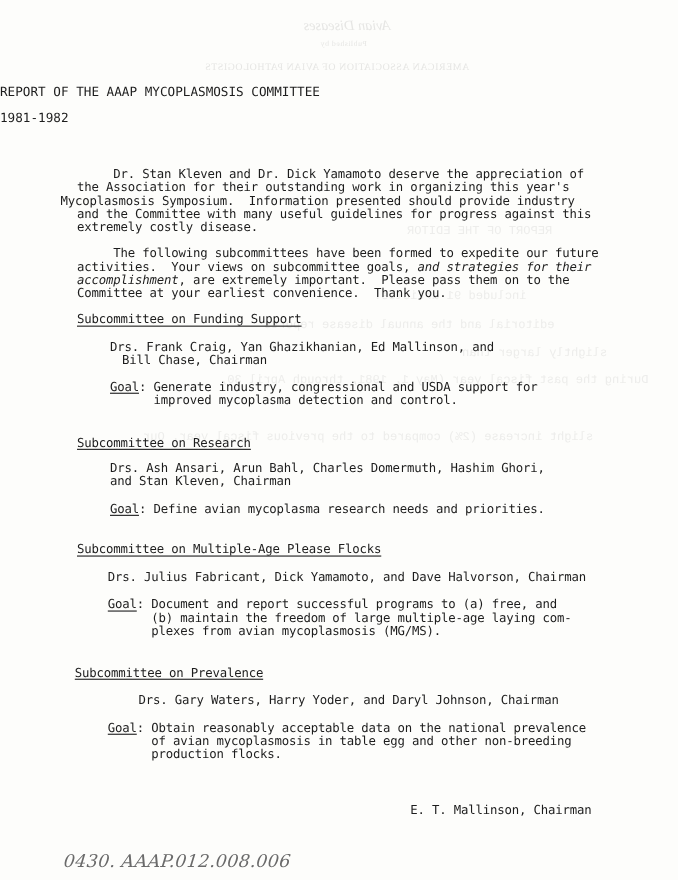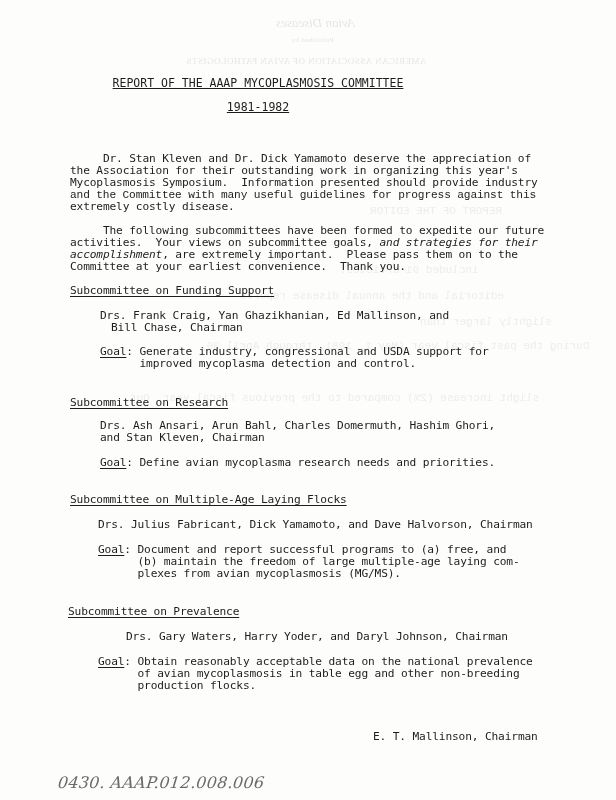--- a/index.html
+++ b/index.html
@@ -5,21 +5,21 @@
   html, body { margin: 0; padding: 0; }
   body {
     width: 616px; height: 800px; background: #fdfdfb; position: relative; overflow: hidden;
     font-family: "DejaVu Sans Mono", "Liberation Mono", monospace; color: #1d1d1d;
   }
   .ghost { position: absolute; color: #e6e6e4; font-family: "Liberation Serif", serif; white-space: nowrap; transform: scaleX(-1); }
   .ghost.script { font-style: italic; font-size: 13px; }
   .ghost.small { font-size: 7px; letter-spacing: 0.5px; }
   .ghost.body { font-family: "Liberation Mono", monospace; font-size: 11px; color: #ededeb; }
   .line { position: absolute; font-size: 11.2px; line-height: 12px; white-space: pre; letter-spacing: -0.15px; }
-  .title { position: absolute; left: 0; width: 516px; text-align: center; font-size: 11.5px; white-space: pre; text-decoration: underline; }
+  .title { position: absolute; left: 0; width: 516px; font-size: 11.5px; white-space: pre; }
   .u { text-decoration: underline; text-underline-offset: 2px; }
   .it { font-style: italic; font-family: "DejaVu Sans Mono", monospace; }
   .hand {
     position: absolute; left: 58px; top: 773px; font-family: "DejaVu Serif", serif; font-style: italic;
     font-size: 16px; color: #6a6a6a; letter-spacing: 0.3px; transform: skewX(-6deg);
   }
 </style>
 </head>
 <body>
 
@@ -32,22 +32,22 @@
 <div class="ghost body" style="left:420px;top:316px;">slightly larger than</div>
 <div class="ghost body" style="left:200px;top:340px;">During the past fiscal year (May 1, 1981, through April 30,</div>
 <div class="ghost body" style="left:130px;top:392px;">slight increase (2%) compared to the previous fiscal year. Our</div>
 
 <div class="title" style="top:76px;">REPORT OF THE AAAP MYCOPLASMOSIS COMMITTEE</div>
 <div class="title" style="top:100px;">1981-1982</div>
 
 <div>
   <div class="line" style="left:70px;top:153px;text-align:right;">     Dr. Stan Kleven and Dr. Dick Yamamoto deserve the appreciation of</div>
   <div class="line" style="left:70px;top:165px;">the Association for their outstanding work in organizing this year's</div>
-  <div class="line" style="left:70px;top:177px;">Mycoplasmosis Symposium.  Information presented should provide industry</div>
-  <div class="line" style="left:70px;top:189px;font-family:Liberation Mono, monospace;">and the Committee with many useful guidelines for progress against this</div>
+  <div class="line" style="left:55px;top:177px;">Mycoplasmosis Symposium.  Information presented should provide industry</div>
+  <div class="line" style="left:70px;top:189px;">and the Committee with many useful guidelines for progress against this</div>
   <div class="line" style="left:70px;top:201px;">extremely costly disease.</div>
 </div>
 
 <div>
   <div class="line" style="left:70px;top:225px;">     The following subcommittees have been formed to expedite our future</div>
   <div class="line" style="left:70px;top:237px;"><span>activities.  Your views on subcommittee goals, </span><span class="it">and strategies for their</span></div>
   <div class="line" style="left:70px;top:249px;"><span class="it">accomplishment</span><span>, are extremely important.  Please pass them on to the</span></div>
   <div class="line" style="left:70px;top:261px;">Committee at your earliest convenience.  Thank you.</div>
 </div>
 
@@ -60,21 +60,21 @@
 </div>
 
 <div>
   <div class="line u" style="left:70px;top:397px;">Subcommittee on Research</div>
   <div class="line" style="left:100px;top:420px;">Drs. Ash Ansari, Arun Bahl, Charles Domermuth, Hashim Ghori,</div>
   <div class="line" style="left:100px;top:432px;">and Stan Kleven, Chairman</div>
   <div class="line" style="left:100px;top:457px;"><span class="u">Goal</span><span>: Define avian mycoplasma research needs and priorities.</span></div>
 </div>
 
 <div>
-  <div class="line u" style="left:70px;top:494px;">Subcommittee on Multiple-Age Laying Flocks</div>
+  <div class="line u" style="left:70px;top:494px;">Subcommittee on Multiple-Age Please Flocks</div>
   <div class="line" style="left:98px;top:519px;">Drs. Julius Fabricant, Dick Yamamoto, and Dave Halvorson, Chairman</div>
   <div class="line" style="left:98px;top:544px;"><span class="u">Goal</span><span>: Document and report successful programs to (a) free, and</span></div>
   <div class="line" style="left:98px;top:556px;">      (b) maintain the freedom of large multiple-age laying com-</div>
   <div class="line" style="left:98px;top:568px;">      plexes from avian mycoplasmosis (MG/MS).</div>
 </div>
 
 <div>
   <div class="line u" style="left:68px;top:606px;">Subcommittee on Prevalence</div>
   <div class="line" style="left:98px;top:631px;margin-left:28px;">Drs. Gary Waters, Harry Yoder, and Daryl Johnson, Chairman</div>
   <div class="line" style="left:98px;top:656px;"><span class="u">Goal</span><span>: Obtain reasonably acceptable data on the national prevalence</span></div>

